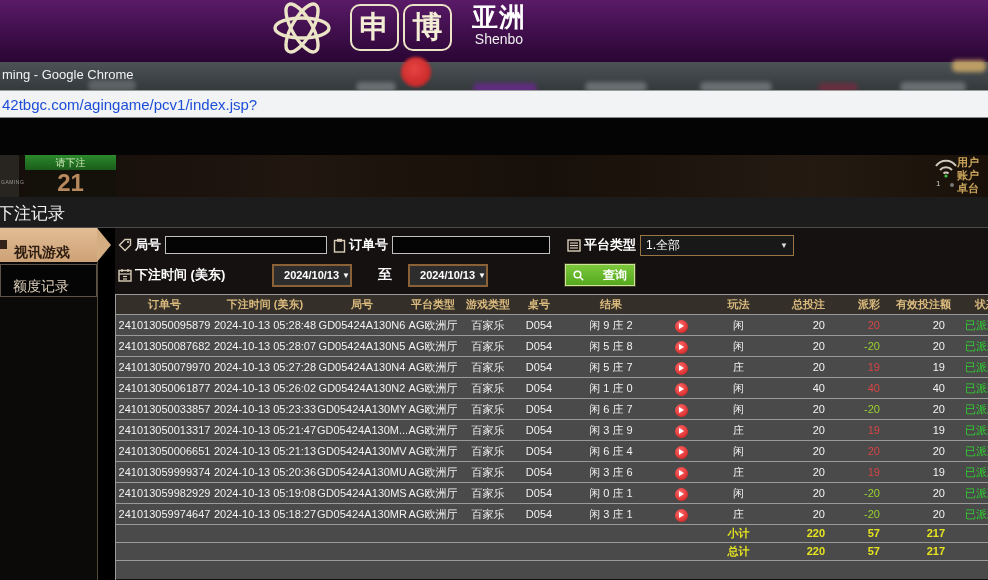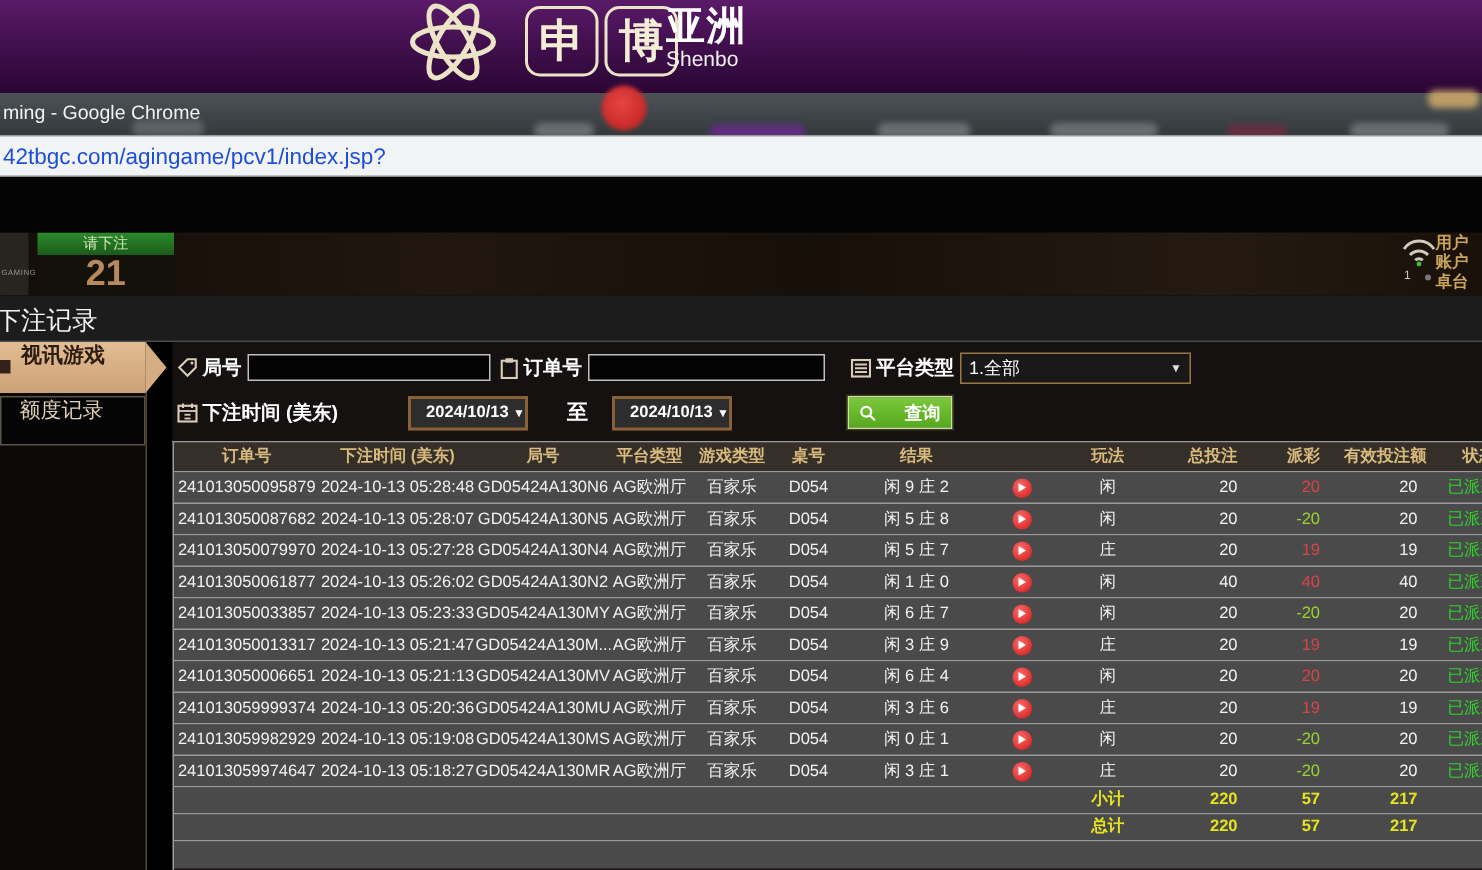--- a/index.html
+++ b/index.html
@@ -6,21 +6,21 @@
   .stage{position:relative;width:988px;height:580px;overflow:hidden;background:#000;
          font-family:"Liberation Sans",sans-serif;-webkit-font-smoothing:antialiased;}
 
   
   .purple-header{position:absolute;left:0;top:0;width:988px;height:62px;overflow:hidden;
     background:linear-gradient(#5a1a68 0%,#43104f 45%,#2a0634 100%);border-bottom:2px solid #1a0420;}
   .flower{position:absolute;left:256px;top:-10px;}
   .logo-box{position:absolute;top:4px;width:45px;height:43px;border:2.5px solid #ece4c6;border-radius:10px;
     color:#f3edd6;font-size:30px;font-weight:bold;display:flex;align-items:center;justify-content:center;}
   .lb1{left:350px;} .lb2{left:403px;}
-  .logo-right{position:absolute;left:444px;top:2px;color:#fff;}
+  .logo-right{position:absolute;left:472px;top:2px;color:#fff;text-align:center;}
   .logo-region{font-size:26px;font-weight:bold;line-height:30px;letter-spacing:1px;}
   .logo-sub{font-size:14px;line-height:15px;color:#f0f0f0;}
   .site-pill{position:absolute;left:712px;top:15px;width:246px;height:25px;border:2px solid #c9a227;
     border-radius:15px;background:#0a0a0a;display:flex;align-items:center;justify-content:center;
     font-size:15px;font-weight:bold;letter-spacing:2px;cursor:pointer;}
   .gold{color:#f2c51d;} .redx{color:#e03030;}
 
   
   .titlebar{position:absolute;left:0;top:62px;width:988px;height:28px;
     background:linear-gradient(#4c5256,#34393c);}
@@ -51,21 +51,21 @@
   
   .records-bar{position:absolute;left:0;top:197px;width:988px;height:31px;background:#1c1c1c;
     border-bottom:1px solid #4a4a4a;box-sizing:border-box;}
   .records-bar span{position:absolute;left:-3px;top:5px;font-size:17px;color:#f2f2f2;}
 
   
   .content{position:absolute;left:0;top:228px;width:988px;height:352px;background:#000;}
   .sidebar{position:absolute;left:0;top:0;width:98px;height:352px;background:#0c0a09;
     border-right:1px solid #55493a;box-sizing:border-box;}
   .side-item{position:relative;height:33px;margin-bottom:2px;background:#050505;border:1px solid #5c5246;
-    box-sizing:border-box;color:#ded0ba;font-size:14px;display:flex;align-items:flex-start;
+    box-sizing:border-box;color:#ded0ba;font-size:14px;display:flex;align-items:flex-end;
     padding-left:12px;cursor:pointer;}
   .side-item.active{height:34px;background:linear-gradient(#e2bd95,#cda176);border:none;
     color:#2d1d10;font-weight:bold;padding-left:14px;}
   .side-item.active::after{content:"";position:absolute;right:-14px;top:0;width:0;height:0;
     border-top:17px solid transparent;border-bottom:17px solid transparent;border-left:14px solid #d5ad82;z-index:9;}
   .side-item.active .mini-sq{position:absolute;left:0;top:12px;width:7px;height:9px;background:#33221a;}
 
   .main{position:absolute;left:115px;top:0;width:873px;height:352px;background:#151110;}
 
   

